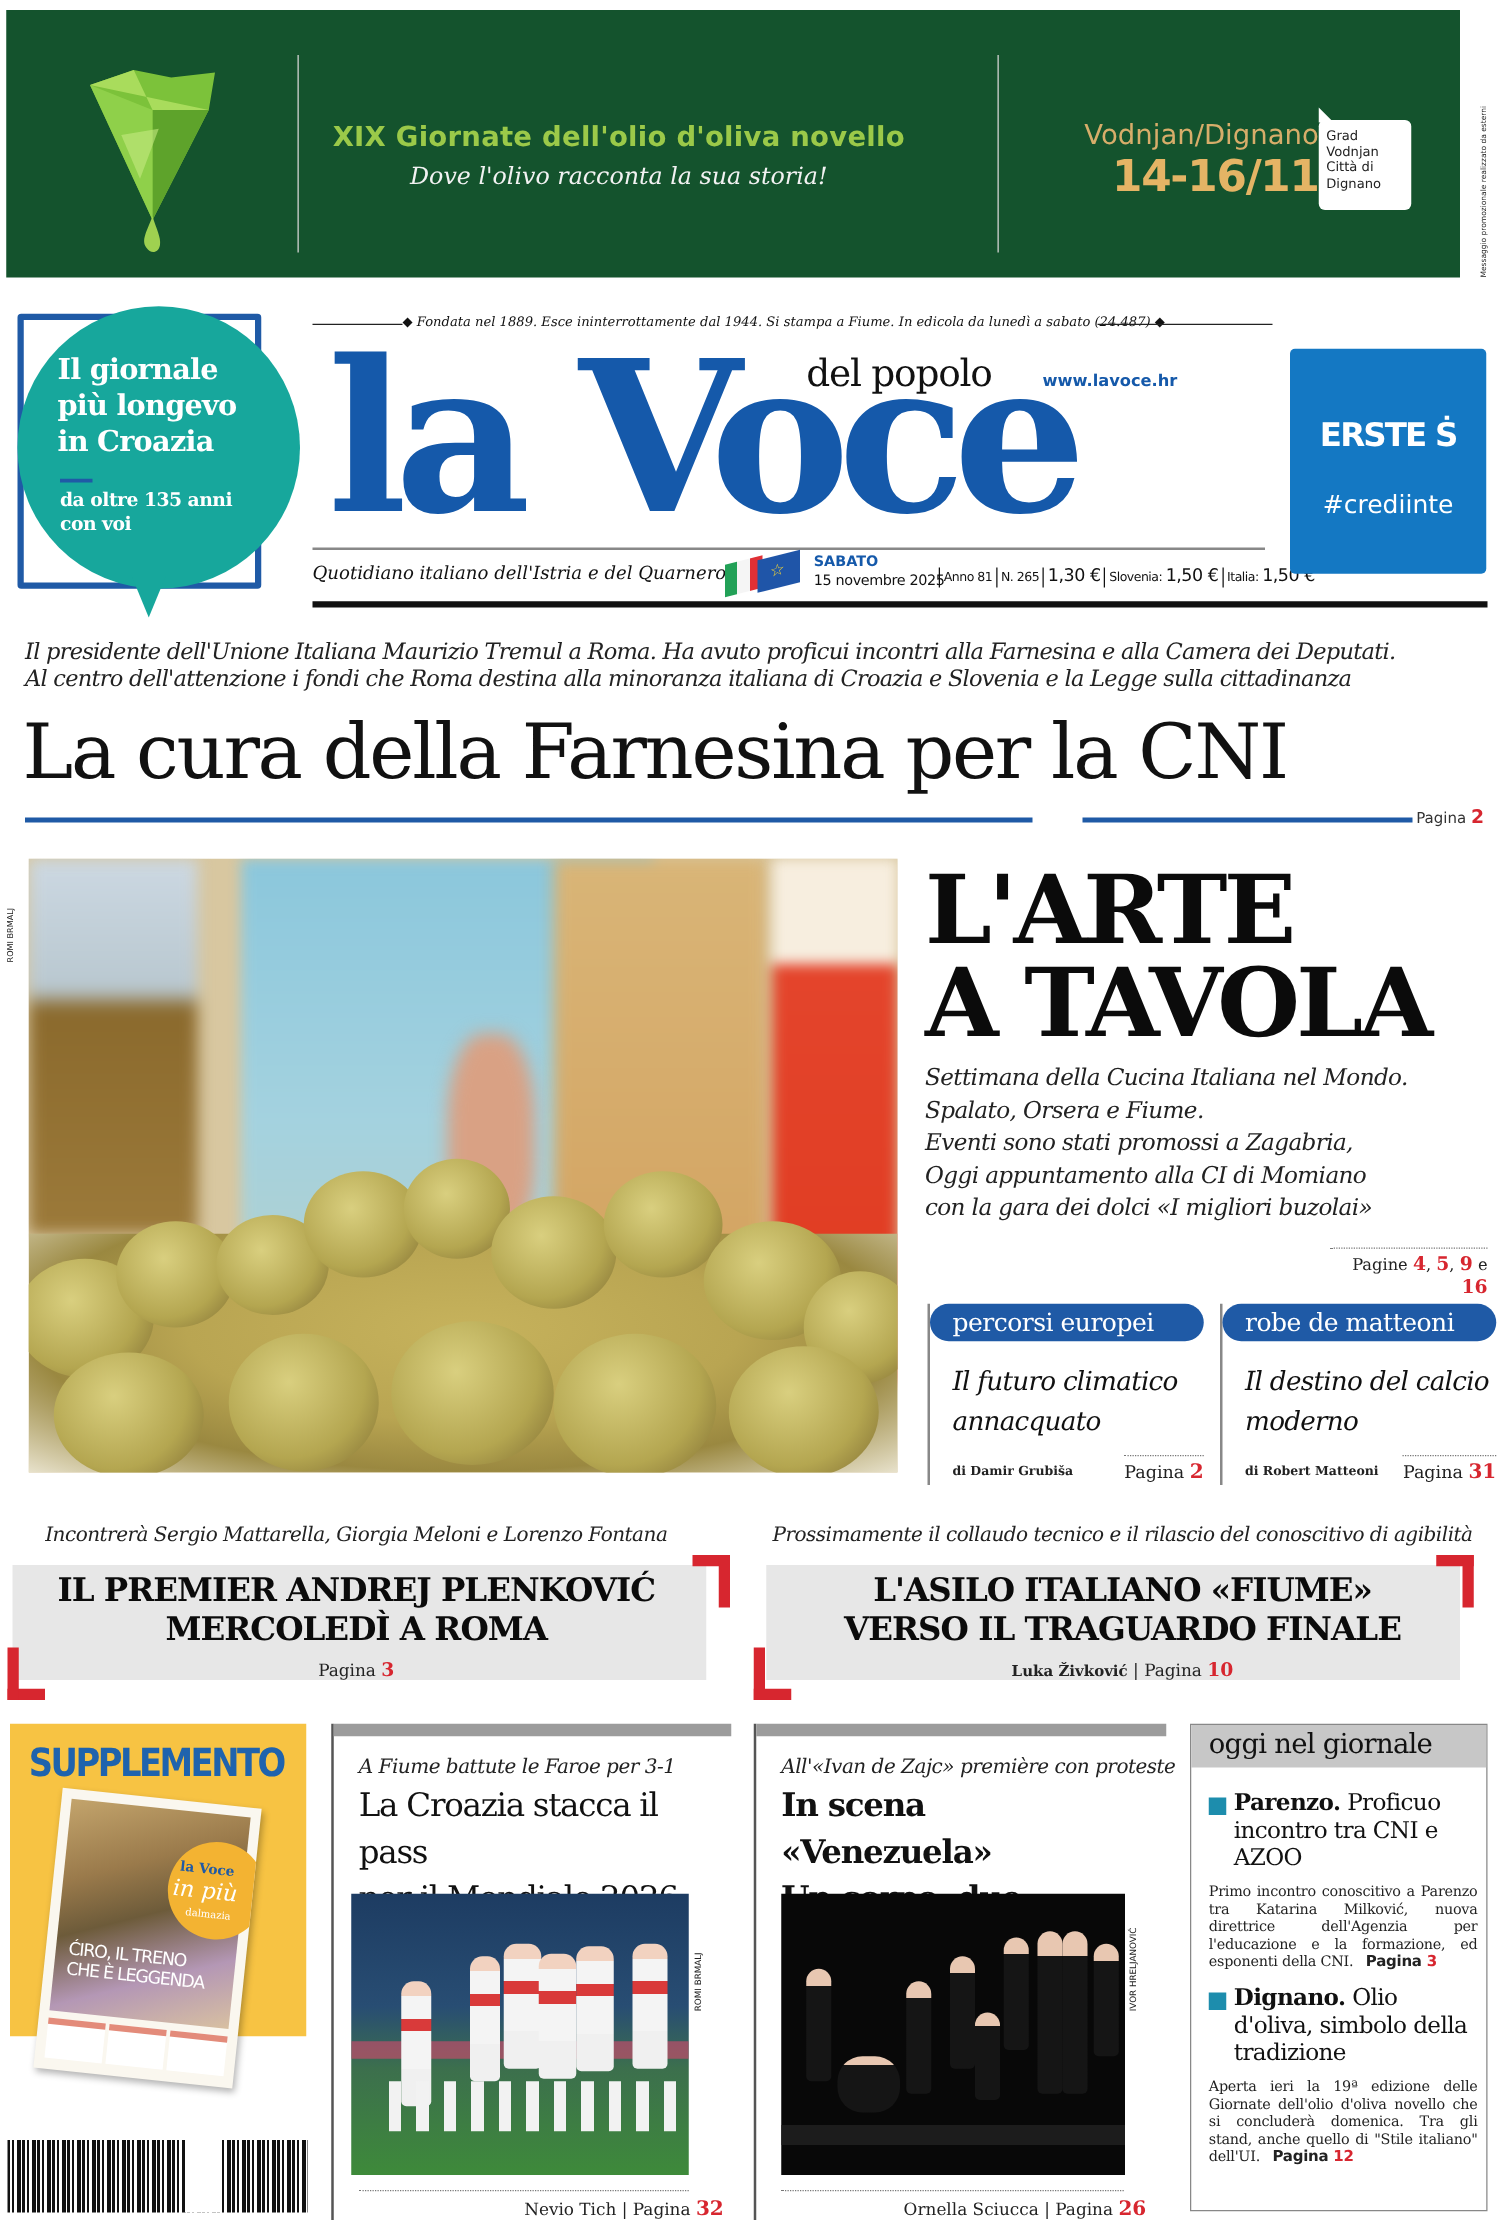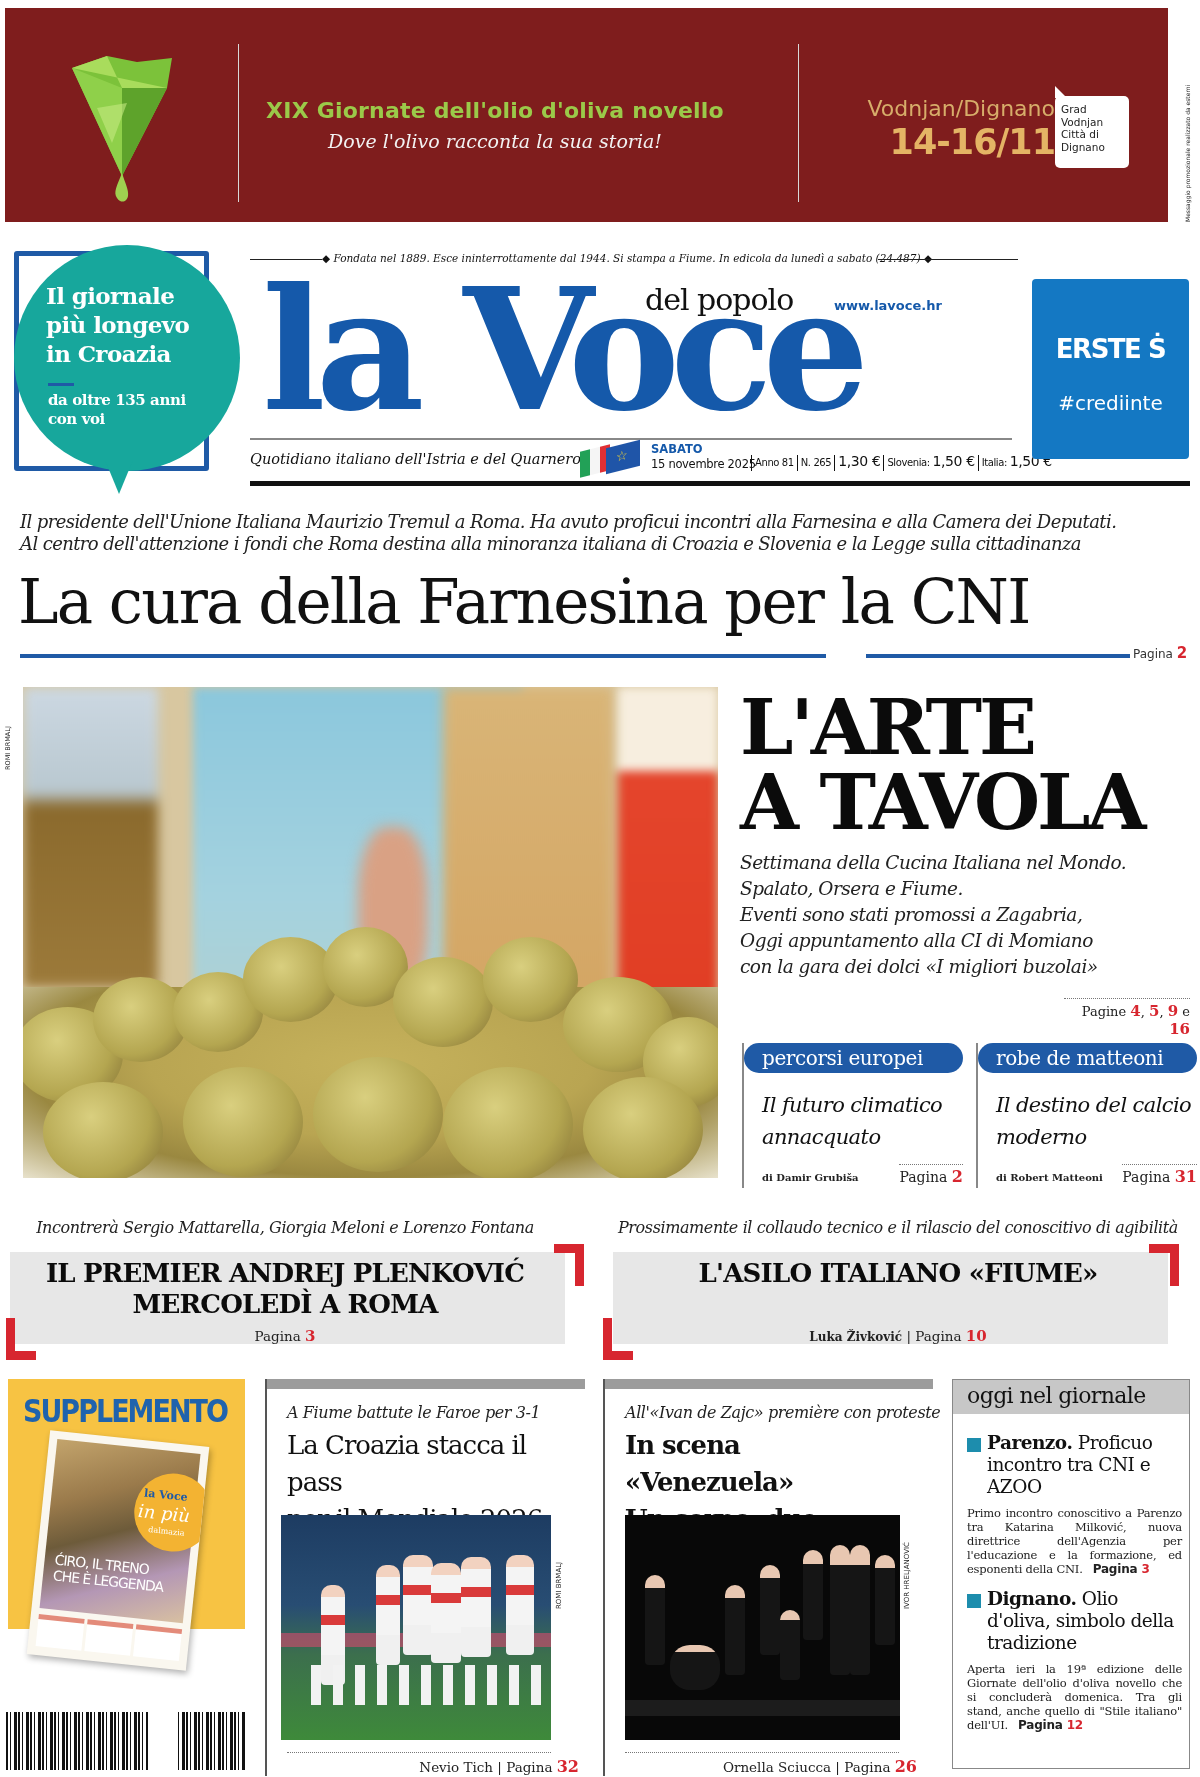--- a/index.html
+++ b/index.html
@@ -1,21 +1,21 @@
 <!DOCTYPE html>
 <html><head>
 <meta charset="utf-8">
 <style>
   * { box-sizing: border-box; margin: 0; padding: 0; }
   html, body { width: 1200px; height: 1777px; background: #ffffff; overflow: hidden; }
   body { position: relative; font-family: "DejaVu Serif", serif; color: #111; }
   .abs { position: absolute; }
 
   
-  #ad { left: 5px; top: 8px; width: 1163px; height: 214px; background: #7f1d1d; }
+  #ad { left: 5px; top: 8px; width: 1163px; height: 214px; background: #14532d; }
   #ad .gem { left: 62px; top: 40px; width: 110px; height: 160px; }
   #ad .sep { top: 36px; width: 1px; height: 158px; background: #d8d8d8; }
   #ad .title { left: 240px; top: 90px; width: 500px; text-align: center; color: #9bc949; font-family: "DejaVu Sans", sans-serif; font-weight: bold; font-size: 22px; letter-spacing: 0.2px; }
   #ad .sub { left: 240px; top: 122px; width: 500px; text-align: center; color: #f2f2f2; font-family: "DejaVu Serif", serif; font-style: italic; font-size: 19px; }
   #ad .place { left: 820px; top: 88px; width: 230px; text-align: right; color: #d7ad6a; font-family: "DejaVu Sans", sans-serif; font-size: 22px; }
   #ad .dates { left: 820px; top: 114px; width: 230px; text-align: right; color: #e4b465; font-family: "DejaVu Sans", sans-serif; font-weight: bold; font-size: 35px; letter-spacing: -1px; }
   #ad .grad { left: 1050px; top: 88px; width: 74px; height: 72px; background: #fff; border-radius: 5px; padding: 7px 6px; font-family: "DejaVu Sans", sans-serif; font-size: 10.5px; line-height: 12.5px; color: #222; }
   #ad .grad:before { content: ""; position: absolute; left: 0; top: -10px; border-left: 12px solid #fff; border-top: 12px solid transparent; }
   #ad-note { left: 1184px; top: 8px; width: 12px; height: 214px; writing-mode: vertical-rl; transform: rotate(180deg); font-family: "DejaVu Sans", sans-serif; font-size: 6px; color: #222; white-space: nowrap; overflow: hidden; }
 
@@ -276,20 +276,21 @@
   </div>
   <div class="pg" style="left:-10px"><span>Pagina</span> <span class="red" style="font-size:15px">3</span></div>
 </div>
 <div id="sec-2" class="abs sec">
   <div class="kick" style="top:4px">Prossimamente il collaudo tecnico e il rilascio del conoscitivo di agibilità</div>
   <div class="box"></div>
   <div class="corner-tr" style="left:546px;top:30px"></div>
   <div class="corner-bl" style="left:0px;top:104px"></div>
   <div class="hl">
     <div>L'ASILO ITALIANO «FIUME»</div>
+    <div>VERSO IL TRAGUARDO FINALE</div>
   </div>
   <div class="pg"><span style="font-weight:bold;font-size:12px">Luka Živković</span> | <span>Pagina</span> <span class="red" style="font-size:15px">10</span></div>
 </div>
 
 <div id="supp" class="abs"></div>
 <div id="supp-label" class="abs">SUPPLEMENTO</div>
 <div id="supp-mag" class="abs">
   <div class="pic"></div>
   <div class="circle"></div>
   <div class="ml">la Voce</div>

